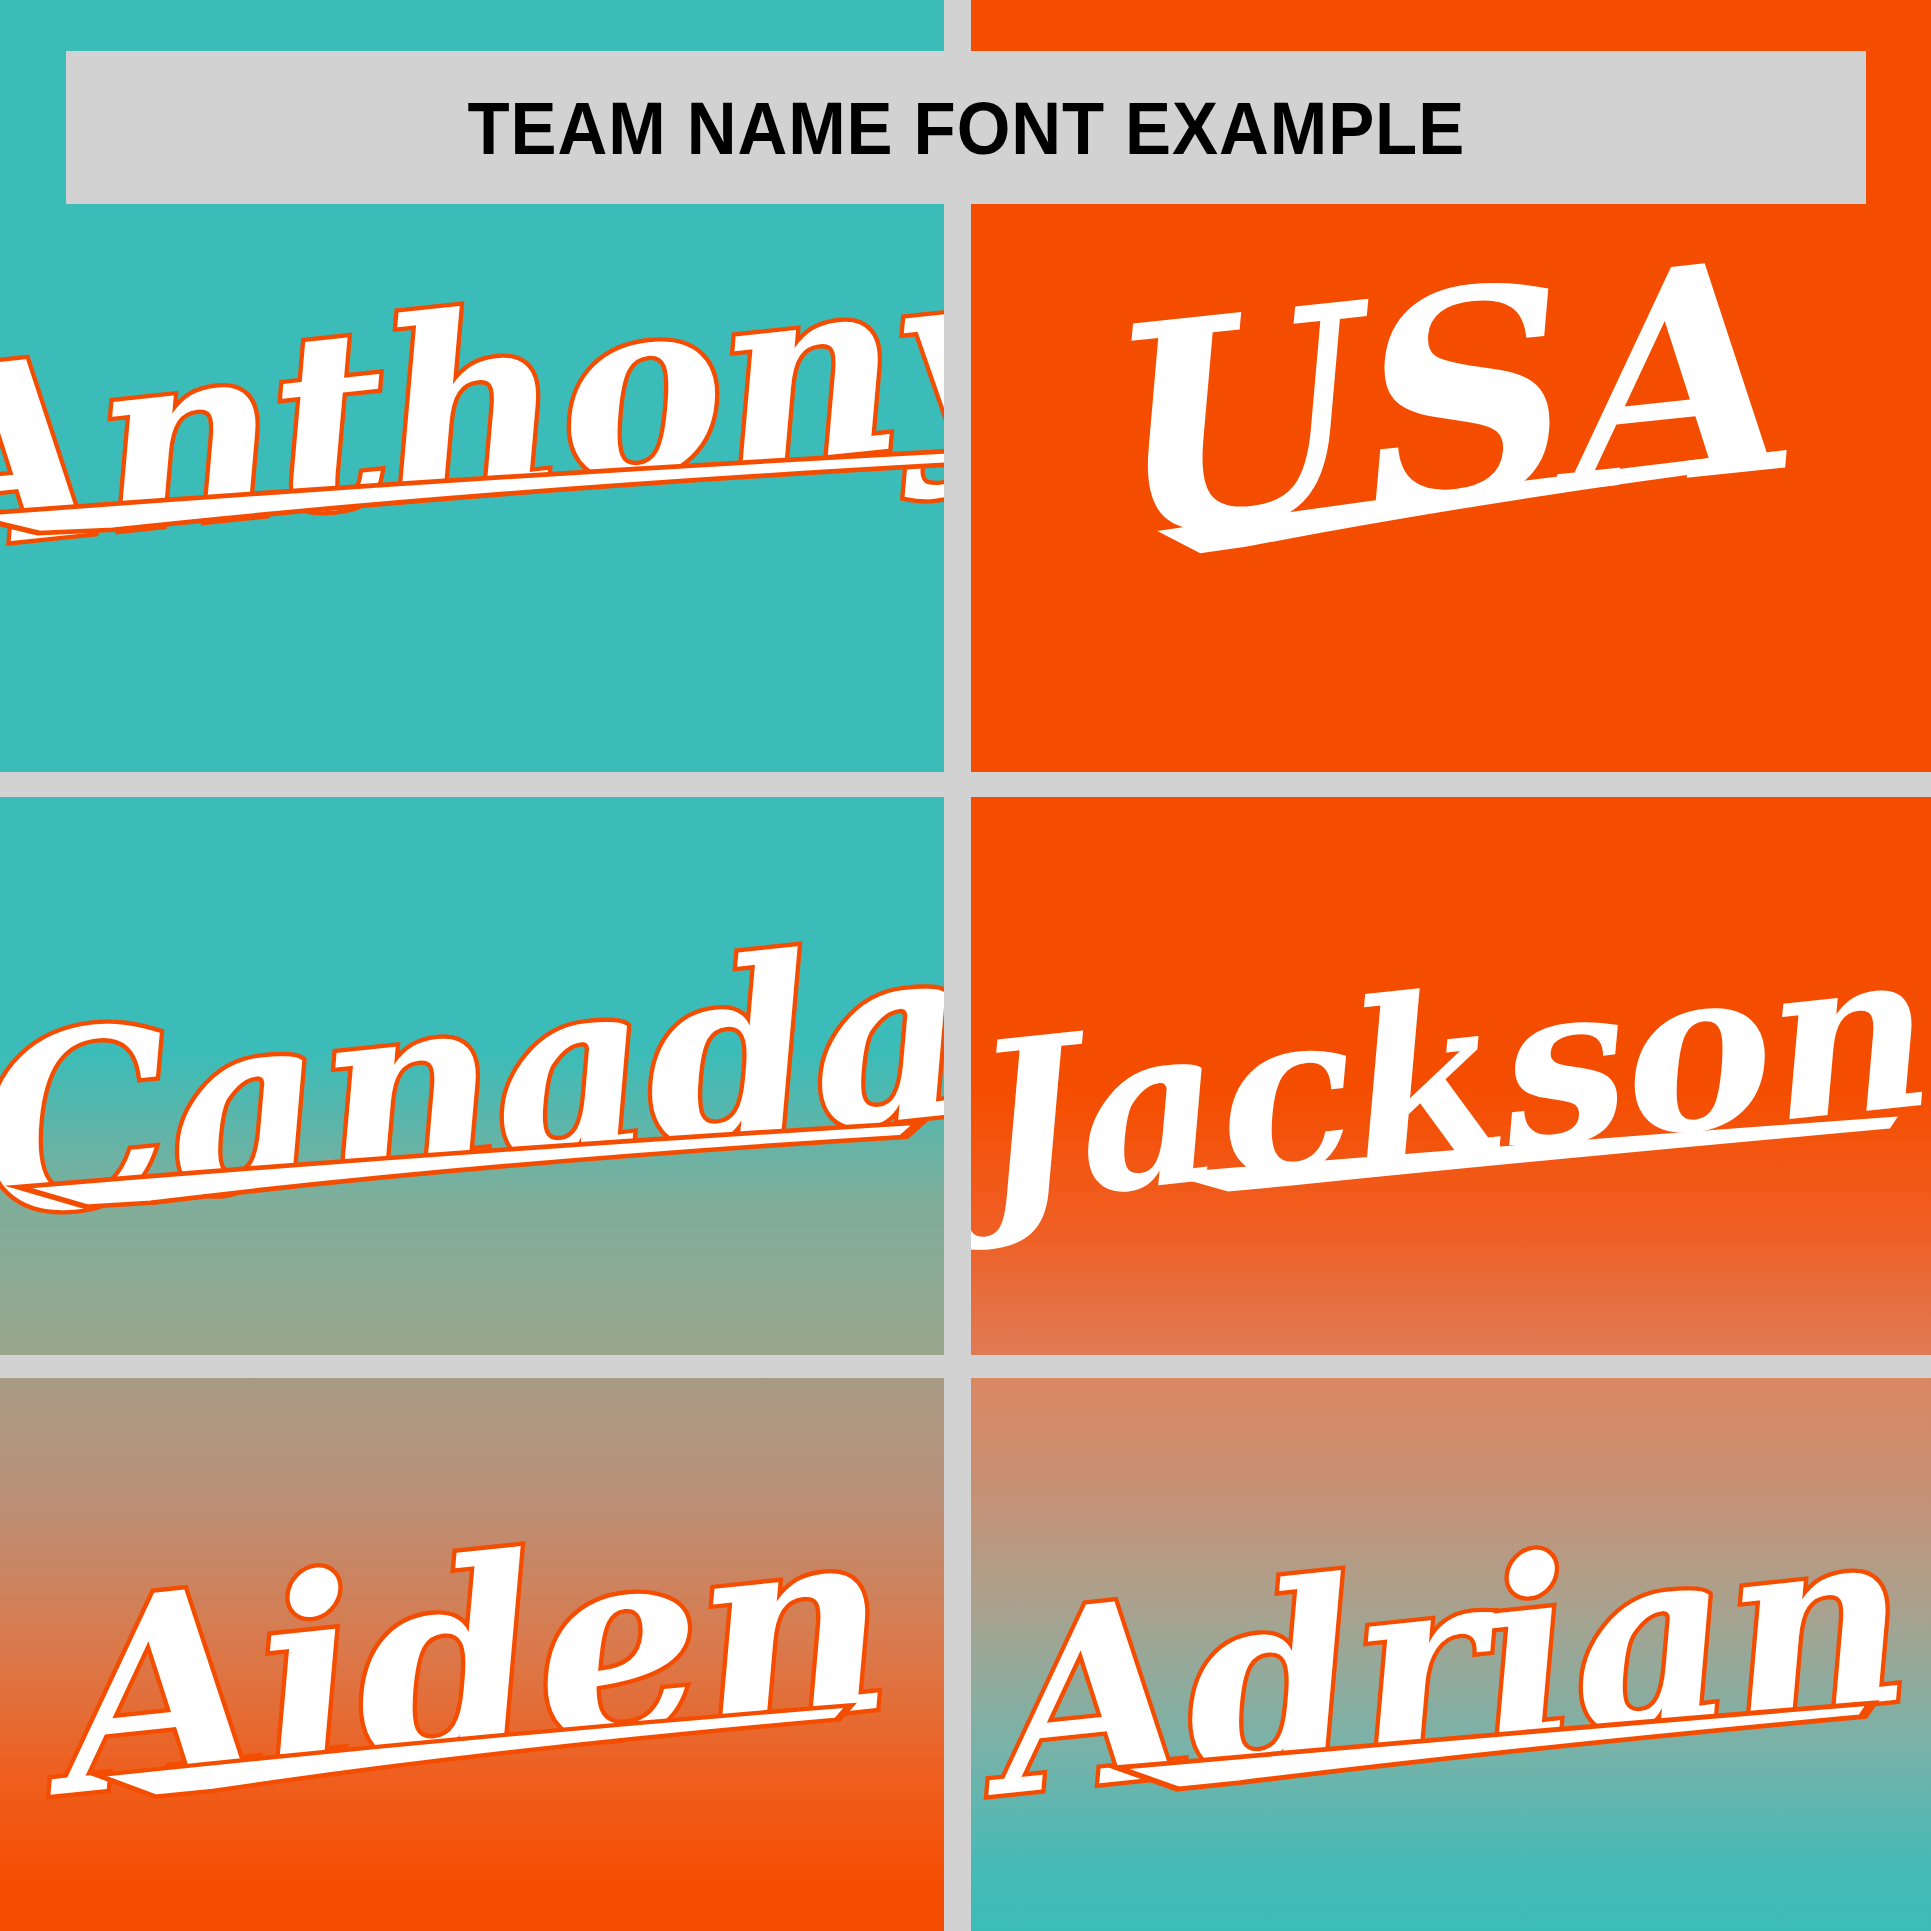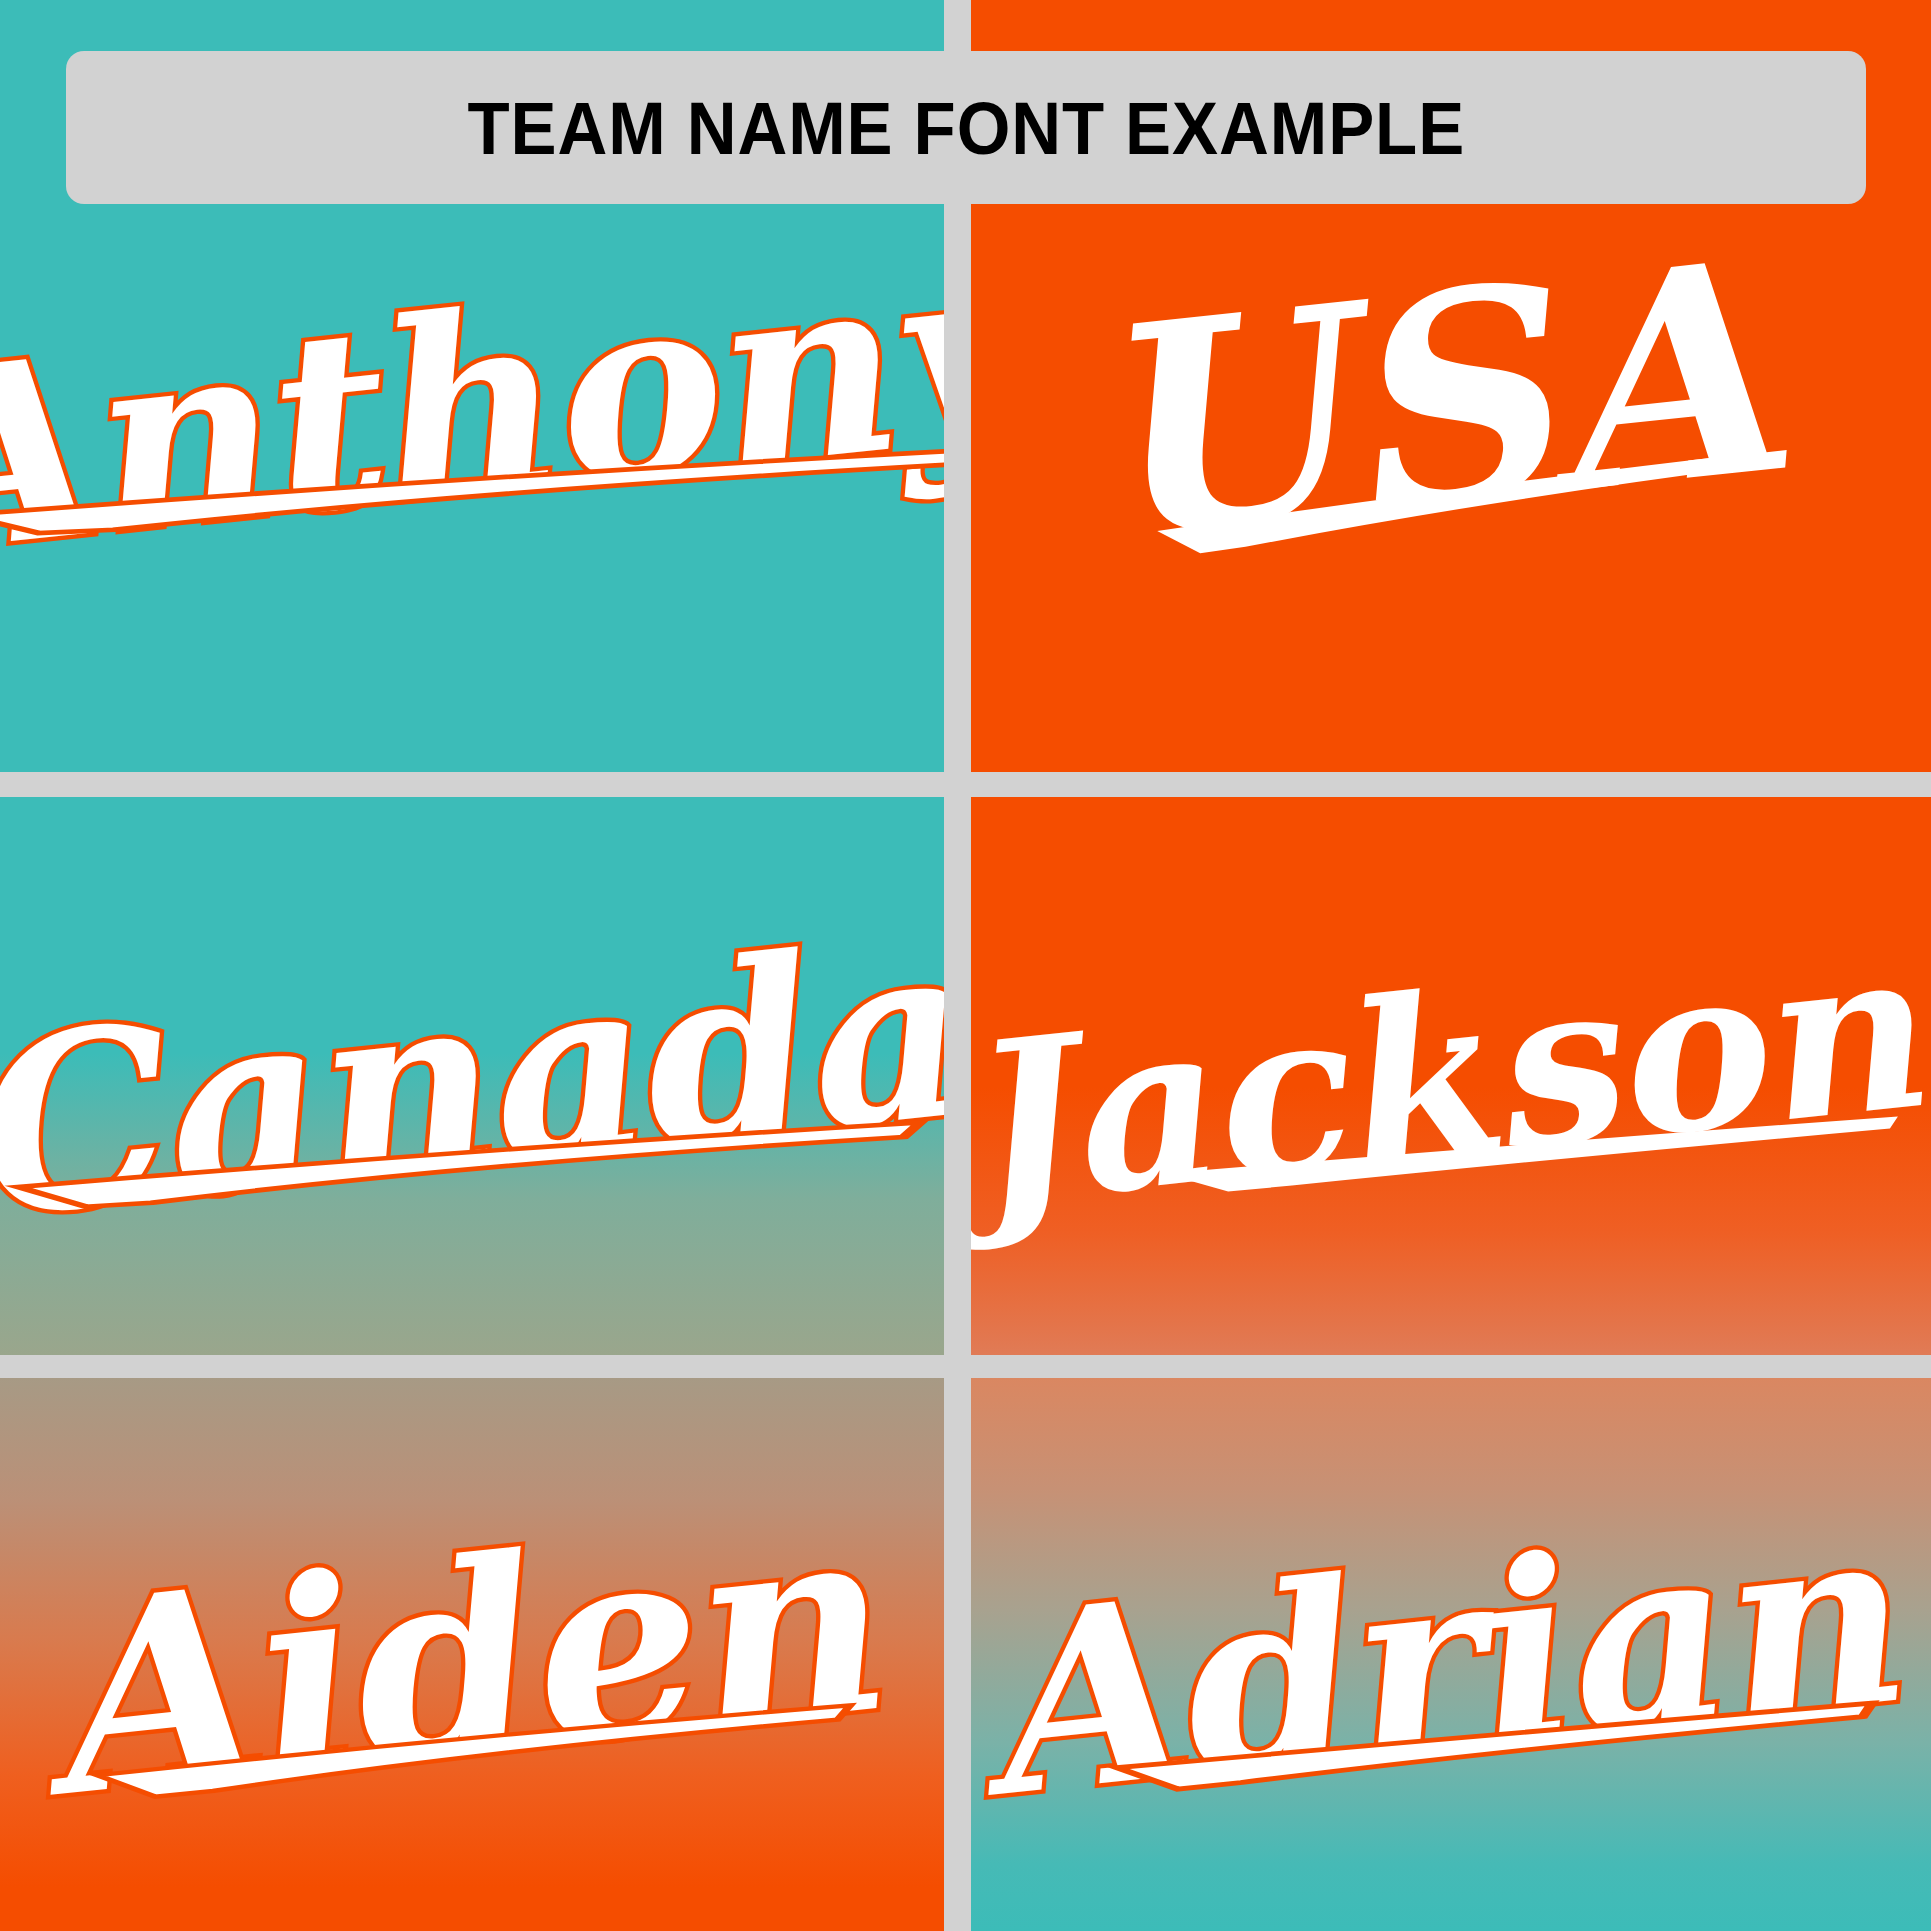--- a/index.html
+++ b/index.html
@@ -50,21 +50,20 @@
   .swoosh{position:absolute;left:0;bottom:-6%;width:100%;height:46%;pointer-events:none;}
   .swoosh svg{width:100%;height:100%;display:block;overflow:visible;}
 
   
   #banner{
     position:absolute;
     left:66px;top:51px;width:1800px;height:153px;
     background:#d2d2d2;
     display:flex;align-items:center;justify-content:center;
     z-index:40;
-    border-radius:18px;
   }
   #banner-title{
     font-family:"Liberation Sans","DejaVu Sans",sans-serif;
     font-weight:700;
     font-size:75px;
     color:#000000;
     letter-spacing:1px;
     transform:scaleX(0.92);
     white-space:nowrap;
   }

